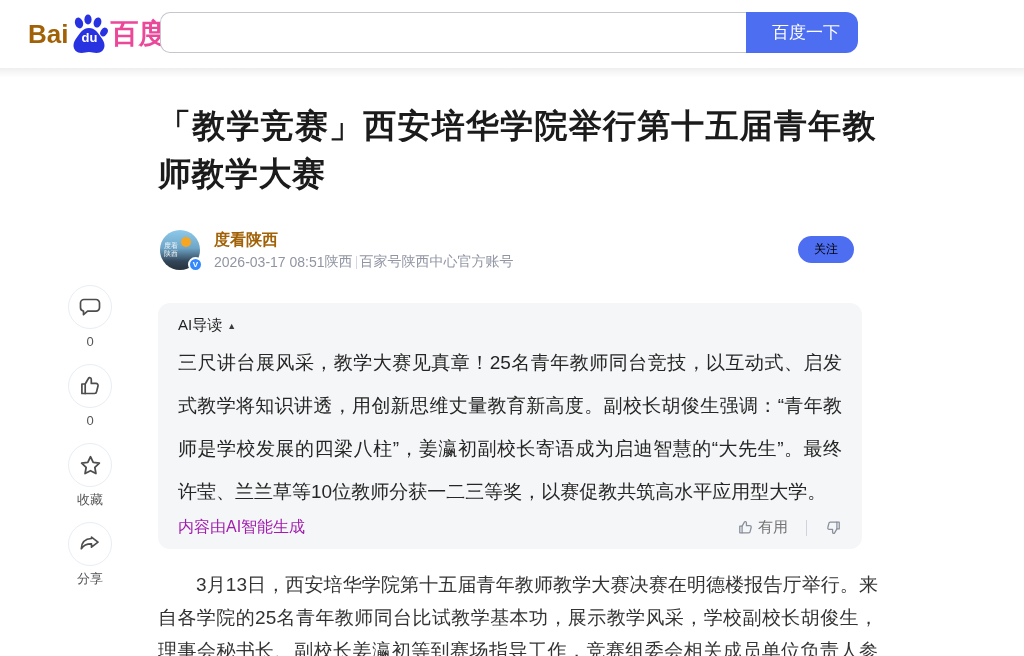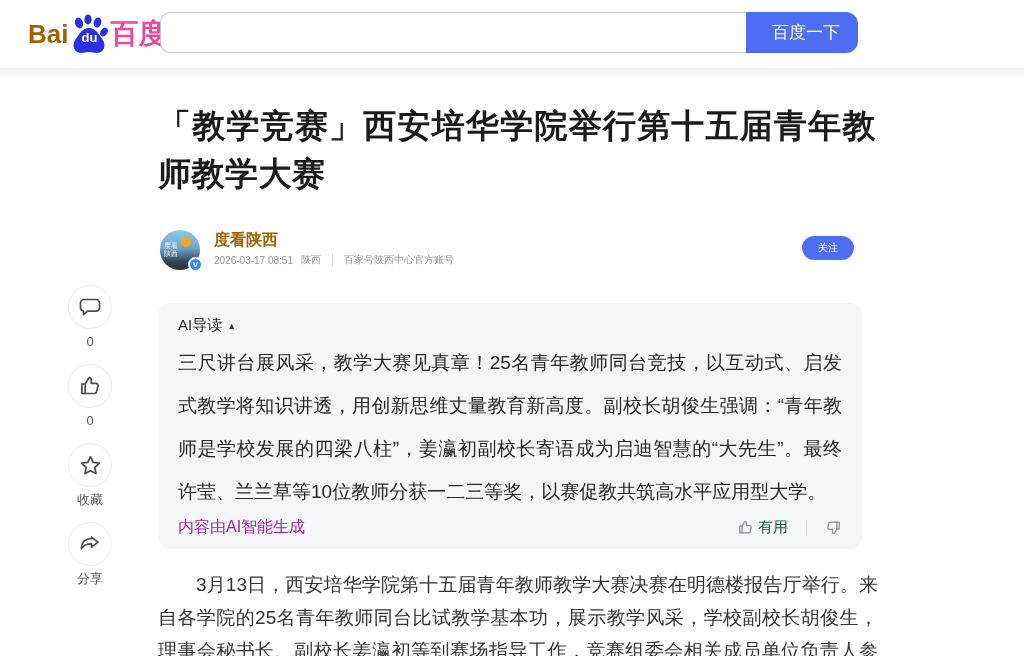--- a/index.html
+++ b/index.html
@@ -40,35 +40,35 @@
   .author-row { position:relative; margin-top:32px; height:42px; }
   .avatar-wrap { position:absolute; left:2px; top:0; width:40px; height:40px; }
   .avatar { width:40px; height:40px; border-radius:50%; overflow:hidden; position:relative;
     background:linear-gradient(180deg,#8ec9ea 0%,#6fa6c8 45%,#32465a 78%,#28323c 100%); }
   .avatar-sun { position:absolute; left:21px; top:7px; width:10px; height:10px; border-radius:50%; background:#f6a623; }
   .avatar-txt { position:absolute; left:4px; top:12px; font-size:7px; color:#fff; line-height:8px; opacity:.9; }
   .v-badge { position:absolute; right:-3px; bottom:-2px; width:15px; height:15px; border-radius:50%;
     background:#38f; border:2px solid #fff; color:#fff; font-size:8px; font-weight:700;
     display:flex; align-items:center; justify-content:center; }
   .author-name { position:absolute; left:56px; top:0; font-size:16px; font-weight:700; color:#a16207; }
-  .author-meta { position:absolute; left:56px; top:23px; font-size:10px; color:#9195a3; display:flex; align-items:center; gap:8px; }
+  .author-meta { position:absolute; left:56px; top:23px; font-size:14px; color:#9195a3; display:flex; align-items:center; }
   .meta-sep { display:inline-block; width:1px; height:13px; background:#d5d8df; margin:0 3px; }
-  .follow-btn { position:absolute; right:22px; top:6px; background:#4e6ef2; color:#ffffff;
-    border:none; border-radius:14px; font-size:10px; padding:5px 16px; cursor:pointer;
+  .follow-btn { position:absolute; right:22px; top:6px; background:#4e6ef2; color:#000000;
+    border:none; border-radius:14px; font-size:12px; padding:5px 16px; cursor:pointer;
     font-family:"Liberation Sans","DejaVu Sans",sans-serif; }
 
   
   .ai-box { margin-top:31px; width:704px; background:#f5f6f7; border-radius:12px;
     padding:13px 20px 11px 20px; }
   .ai-head { font-size:15px; color:#1f1f1f; display:flex; align-items:center; cursor:pointer; }
   .ai-caret { font-size:9px; color:#3c3c3c; margin-left:5px; }
   .ai-body { margin-top:6px; font-size:19px; line-height:43px; color:#262626; text-align:justify; }
   .ai-foot { margin-top:4px; display:flex; align-items:center; justify-content:space-between; }
   .ai-note { font-size:16px; color:#a21caf; }
-  .ai-feedback { display:flex; align-items:center; gap:14px; color:#14532d; font-size:15px; }
+  .ai-feedback { display:flex; align-items:center; gap:14px; color:#737373; font-size:15px; }
   .fb-btn { display:flex; align-items:center; gap:4px; cursor:pointer; }
   .fb-sep { width:1px; height:16px; background:#d0d3da; margin:0 4px; }
 
   
   .article-body { margin-top:19px; width:720px; }
   .article-body p { font-size:19px; line-height:33px; color:#333; text-indent:2em; text-align:justify; }
 
   svg.ic { display:block; }
 </style>
 </head>

